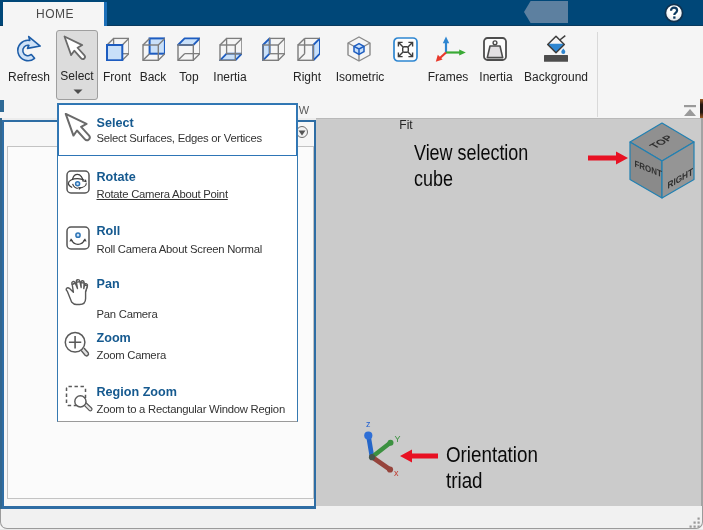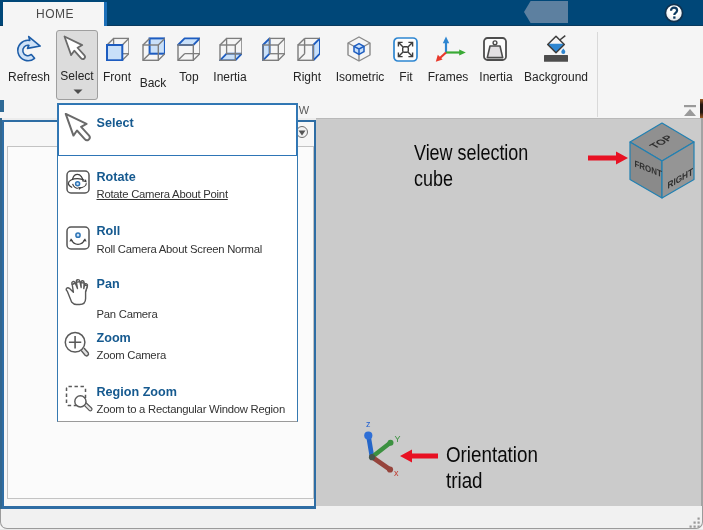--- a/index.html
+++ b/index.html
@@ -126,21 +126,21 @@
     <rect x="3" y="10" width="15.3" height="15.3" fill="#c9e0f9" stroke="#1d5cc0" stroke-width="2"></rect>
   </svg>
   <div class="rlabel" style="left:82px;">Front</div>
   <svg class="abs" style="left:140px;top:35px" width="25" height="26" viewBox="0 0 25 26">
     <rect x="9.6" y="3.4" width="15.3" height="15.3" fill="#c9e0f9" stroke="#1d5cc0" stroke-width="2"></rect>
     <g fill="none" stroke="#7d7d7d" stroke-width="1.4">
       <rect x="3" y="10" width="15.3" height="15.3"></rect>
       <path d="M3,10 L9.6,3.4 M18.3,10 L24.9,3.4 M3,25.3 L9.6,18.7 M18.3,25.3 L24.9,18.7"></path>
     </g>
   </svg>
-  <div class="rlabel" style="left:118px;margin-top:6px;">Back</div>
+  <div class="rlabel" style="left:118px;">Back</div>
   <svg class="abs" style="left:175px;top:35px" width="25" height="26" viewBox="0 0 25 26">
     <polygon points="3,10 9.6,3.4 24.9,3.4 18.3,10" fill="#c9e0f9" stroke="#1d5cc0" stroke-width="1.8" stroke-linejoin="round"></polygon>
     <g fill="none" stroke="#7d7d7d" stroke-width="1.4">
       <rect x="3" y="10" width="15.3" height="15.3"></rect>
       <path d="M24.9,3.4 L24.9,18.7 M18.3,25.3 L24.9,18.7 M3,25.3 L9.6,18.7 M9.6,18.7 L24.9,18.7" stroke-width="1.3"></path>
     </g>
   </svg>
   <div class="rlabel" style="left:154px;">Top</div>
   <svg class="abs" style="left:217px;top:35px" width="25" height="26" viewBox="0 0 25 26">
     <polygon points="3,25.3 9.6,18.7 24.9,18.7 18.3,25.3" fill="#c9e0f9" stroke="#1d5cc0" stroke-width="1.8" stroke-linejoin="round"></polygon>
@@ -184,21 +184,21 @@
   <svg class="abs" style="left:393px;top:37px" width="25" height="25" viewBox="0 0 25 25">
     <rect x="1" y="1" width="23" height="23" rx="4" fill="#fdfdfd" stroke="#2e86d1" stroke-width="1.7"></rect>
     <g stroke="#3d3d3d" stroke-width="1.4" fill="none">
       <path d="M10,10 L5.6,5.6 M5.4,9.6 L5.4,5.4 L9.6,5.4"></path>
       <path d="M15,10 L19.4,5.6 M15.4,5.4 L19.6,5.4 L19.6,9.6"></path>
       <path d="M10,15 L5.6,19.4 M5.4,15.4 L5.4,19.6 L9.6,19.6"></path>
       <path d="M15,15 L19.4,19.4 M15.4,19.6 L19.6,19.6 L19.6,15.4"></path>
       <rect x="9.7" y="9.7" width="5.6" height="5.6" rx="1.6"></rect>
     </g>
   </svg>
-  <div class="rlabel" style="left:371px;">Fit</div>
+  <div class="rlabel" style="left:371px;margin-top:48px;">Fit</div>
 
   <svg class="abs" style="left:432px;top:35px" width="35" height="28" viewBox="0 0 35 28">
     <g stroke-width="2.2" fill="none">
       <path d="M14,17.5 L14,7" stroke="#2e86d1"></path>
       <path d="M14,17.5 L28,17.5" stroke="#3aaa35"></path>
       <path d="M14,17.5 L8,23" stroke="#e8392b"></path>
     </g>
     <polygon points="14,1.5 10.8,8.3 17.2,8.3" fill="#2e86d1"></polygon>
     <polygon points="33.8,17.5 27.2,14.4 27.2,20.6" fill="#3aaa35"></polygon>
     <polygon points="3.8,26.8 10.6,24.6 5.8,19.8" fill="#e8392b"></polygon>
@@ -229,20 +229,21 @@
 
   <div class="abs" id="menu">
     <div class="abs" id="menuhl"></div>
 
     <svg class="micon" style="left:4px;top:9px" width="32" height="34" viewBox="0 0 32 34">
       <g transform="translate(4.5,0.5) rotate(-42 8 12) scale(1.16)">
         <path d="M8,-2.2 L0.4,16.2 L5.6,15 L5.6,25 Q5.6,27.5 8,27.5 Q10.4,27.5 10.4,25 L10.4,15 L15.6,16.2 Z" fill="#ffffff" stroke="#6a6a6a" stroke-width="1.7" stroke-linejoin="round"></path>
       </g>
     </svg>
     <div class="mtitle" style="top:11.5px;">Select</div>
+    <div class="mdesc" style="top:28px;">Select Surfaces, Edges or Vertices</div>
 
     <svg class="micon" style="left:8px;top:66px" width="24" height="24" viewBox="0 0 24 24">
       <rect x="1" y="1" width="22" height="22" rx="4" fill="none" stroke="#555" stroke-width="1.5"></rect>
       <g fill="none" stroke="#3d3d3d" stroke-width="1.2">
         <path d="M6.2,17.5 C3.8,16.4 2.4,15 2.4,13.5 C2.4,10.8 6.5,8.7 11.5,8.7 C14.2,8.7 16.7,9.3 18.4,10.3"></path>
         <path d="M20.3,13.2 C20.3,15.5 17.3,17.7 13.2,18.2"></path>
         <path d="M6.5,9.3 C7.2,6.4 9.2,4.4 11.5,4.4 C14.5,4.4 16.9,7.6 17.2,11.7"></path>
         <path d="M11.8,18.3 C9.5,18.3 7.5,16.5 6.6,13.9"></path>
       </g>
       <polygon points="19.9,9.2 20.8,12.6 17.6,11.5" fill="#3d3d3d"></polygon>

